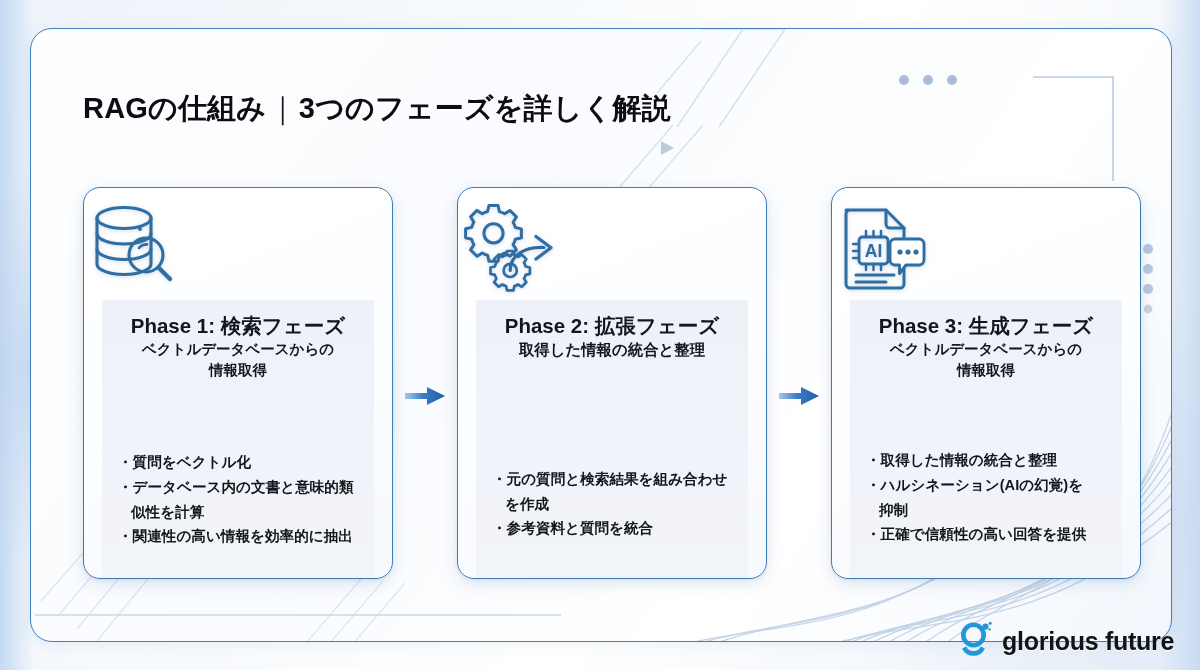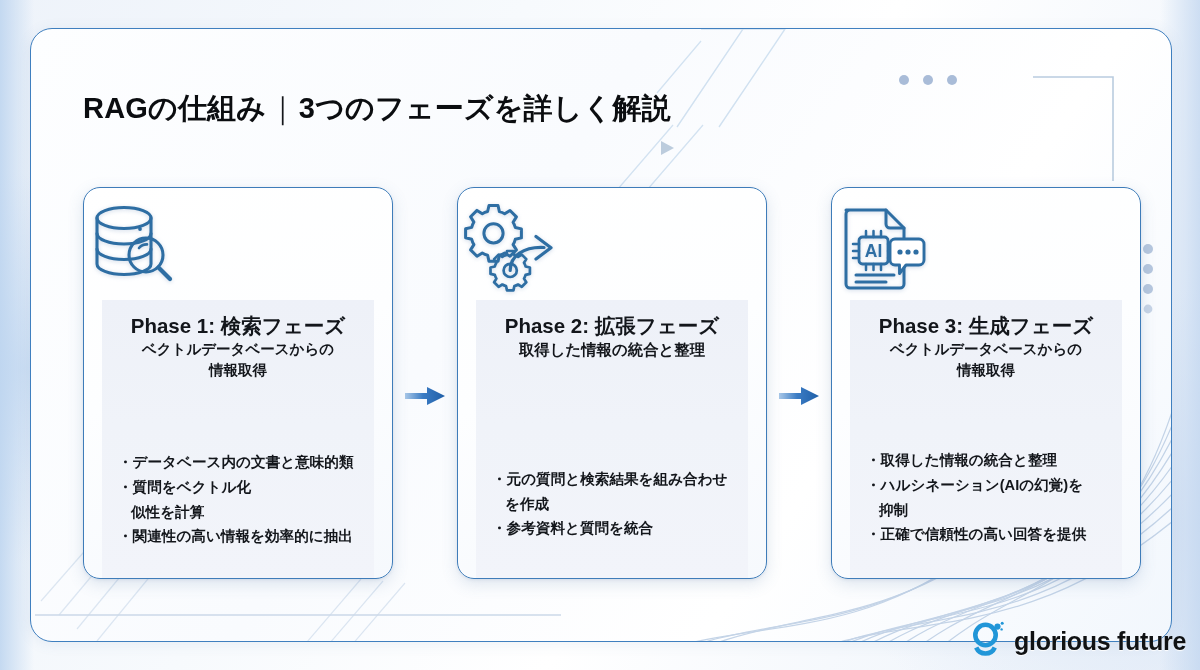--- a/index.html
+++ b/index.html
@@ -94,21 +94,21 @@
 
   
   .arrow{
     width:56px; height:392px; display:flex; align-items:center; justify-content:center;
     flex:0 0 auto;
   }
   .arrow svg{ display:block; margin-top:26px; }
 
   
   .logo{
-    position:absolute; right:14px; bottom:8px;
+    position:absolute; right:26px; bottom:8px;
     display:flex; align-items:center; gap:9px;
   }
   .logo-text{
     font-size:25px; font-weight:700; color:#101214; letter-spacing:-.3px;
     text-shadow:0 1px 1px rgba(255,255,255,.95);
   }
   .logo-mark{ width:34px; height:42px; display:block; }
 
   
   .dots{ position:absolute; display:flex; pointer-events:none; }
@@ -235,22 +235,22 @@
             <path d="M74.5 65.5 L86 77" stroke-width="4.2"></path>
           </svg>
         </div>
         <div class="panel">
           <div class="phase-title">Phase 1: 検索フェーズ</div>
           <div class="phase-sub">
             <div>ベクトルデータベースからの</div>
             <div>情報取得</div>
           </div>
           <ul class="bullets">
+            <li>質問をベクトル化</li>
             <li>データベース内の文書と意味的類</li>
-            <li>質問をベクトル化</li>
             <li class="cont">似性を計算</li>
             <li>関連性の高い情報を効率的に抽出</li>
           </ul>
         </div>
       </div>
 
       <div class="arrow">
         <svg width="40" height="20" viewBox="0 0 40 20">
           <defs>
             <linearGradient id="agrad1" x1="0" y1="0" x2="1" y2="0">

